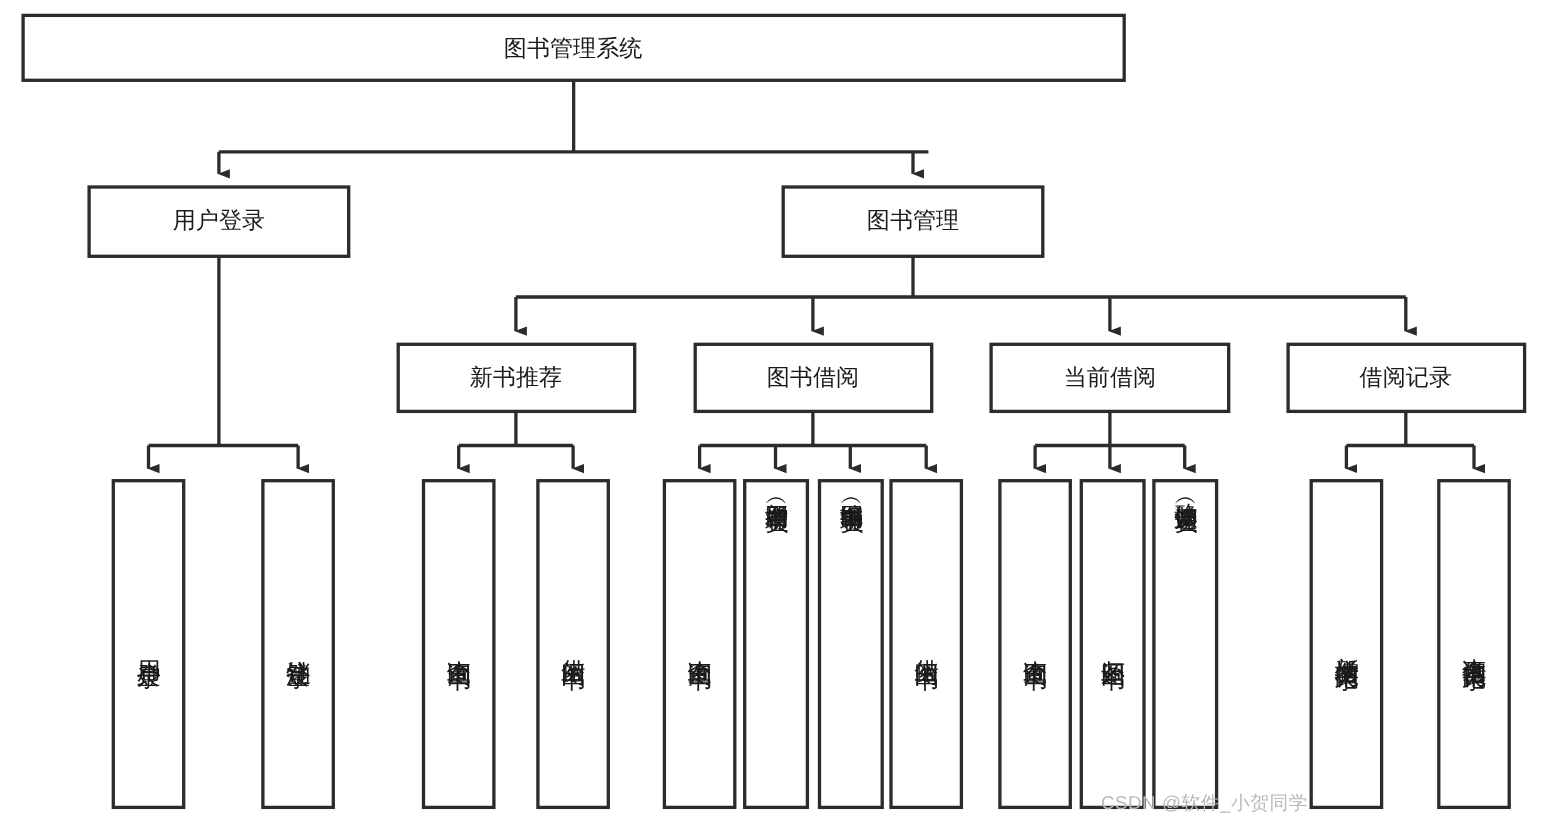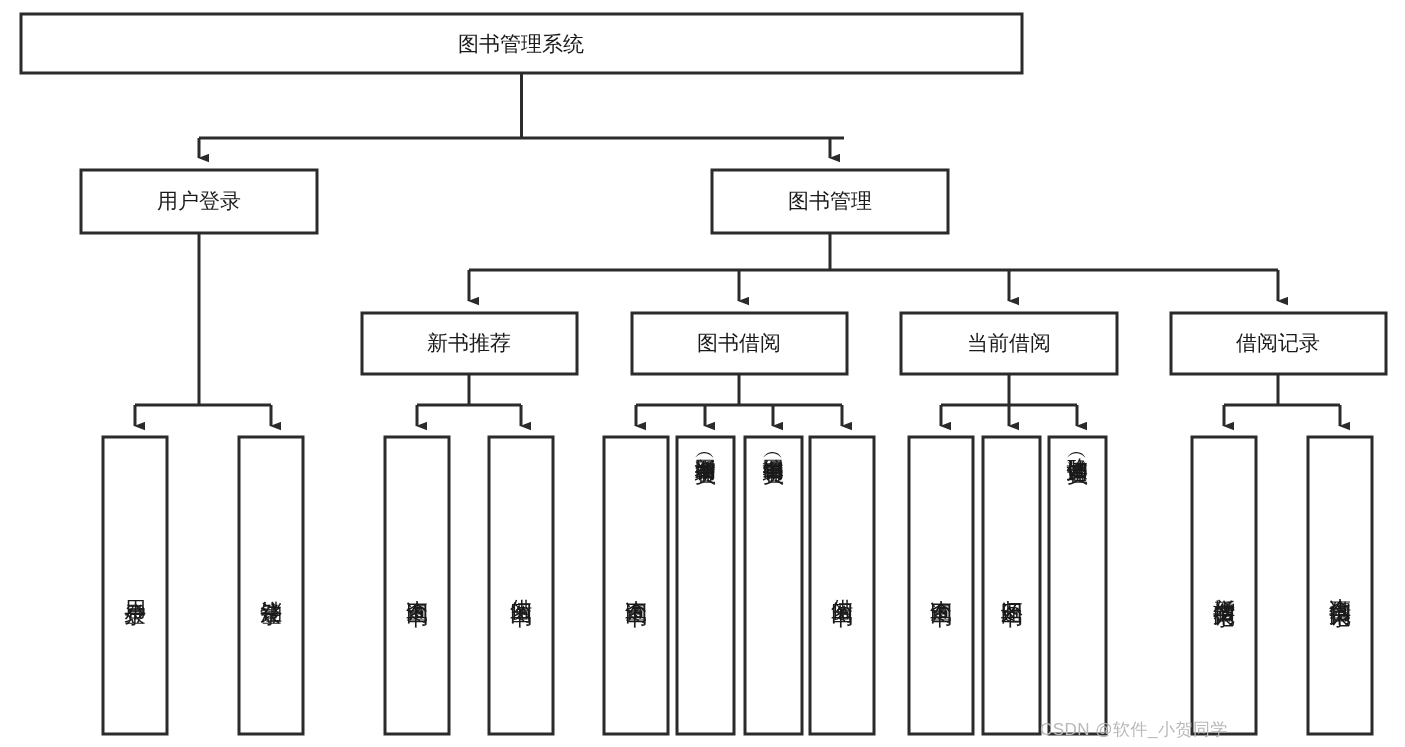--- a/index.html
+++ b/index.html
@@ -11,21 +11,20 @@
     width: 1405px;
     height: 747px;
     font-family: "Liberation Sans", "DejaVu Sans", sans-serif;
     overflow: hidden;
     position: relative;
   }
   #diagram-root {
     position: relative;
     width: 1199px;
     height: 747px;
-    padding-left: 39px;
   }
   svg.flow {
     position: absolute;
     top: 0;
     left: 0;
     width: 1405px;
     height: 747px;
   }
   .node-rect {
     fill: #ffffff;

